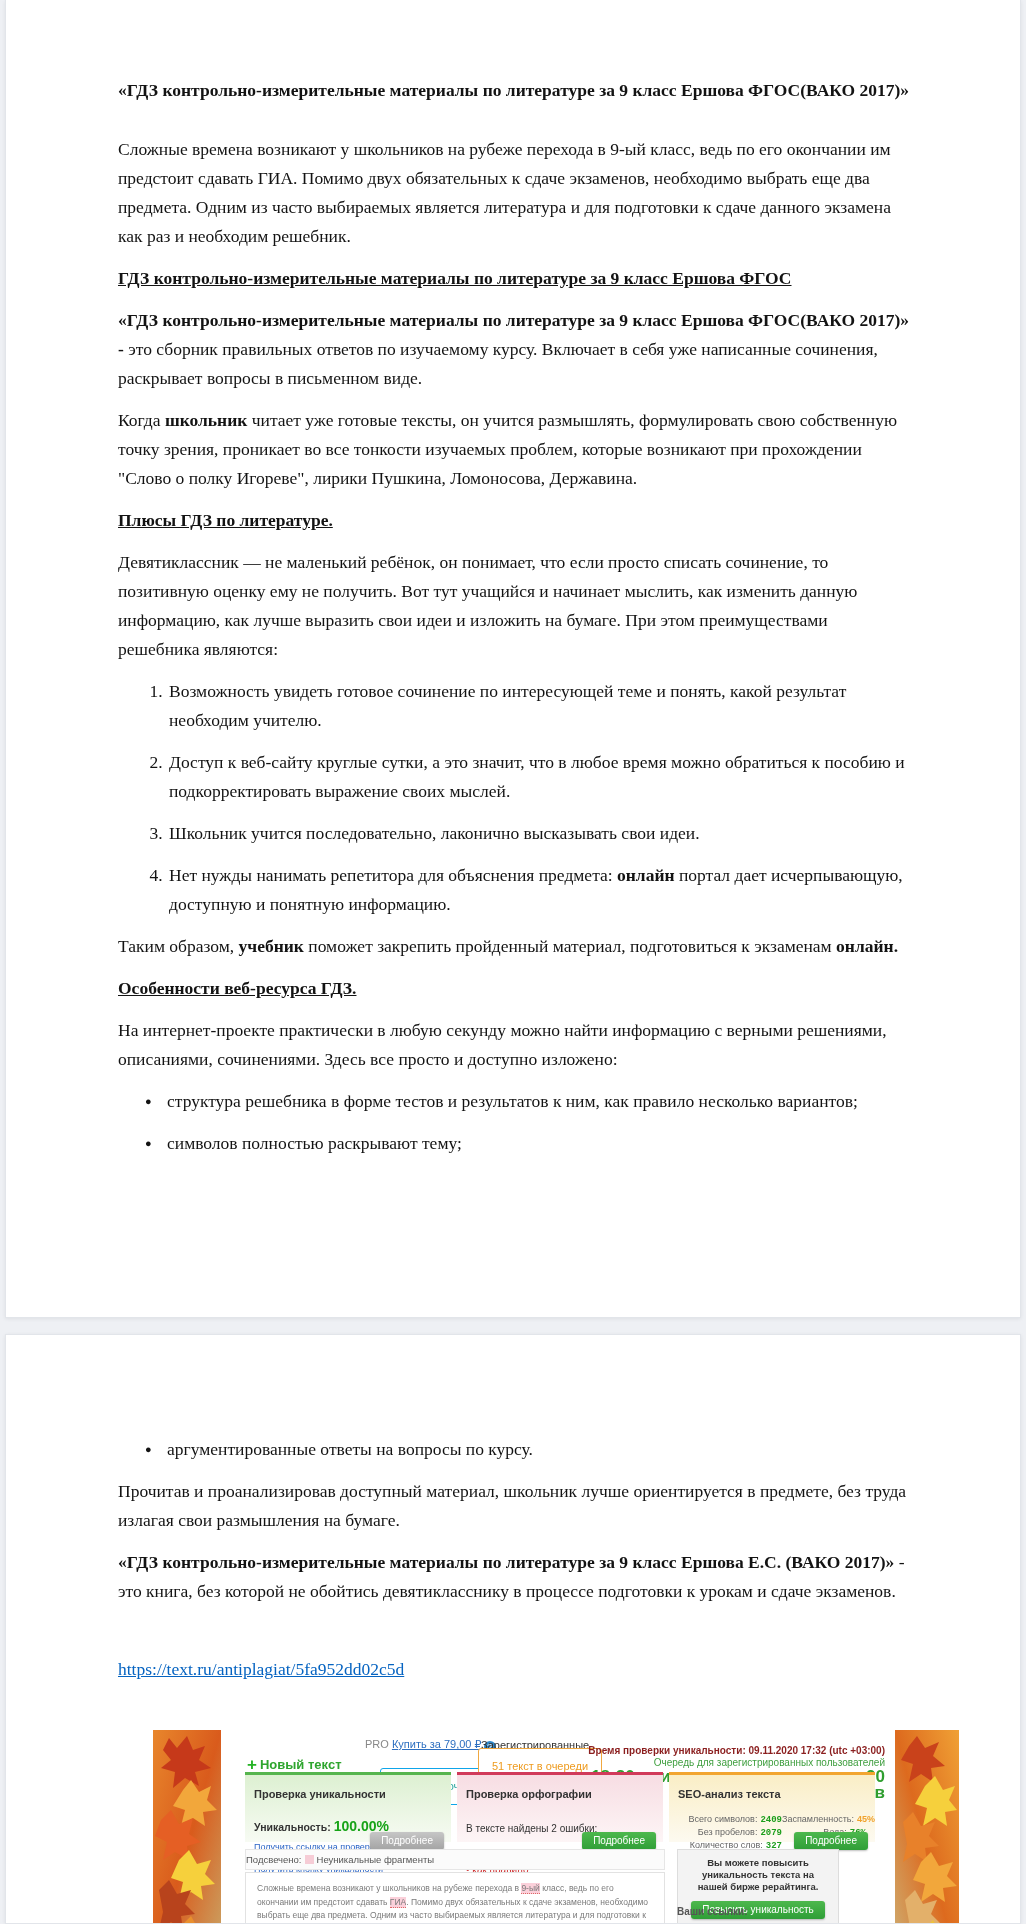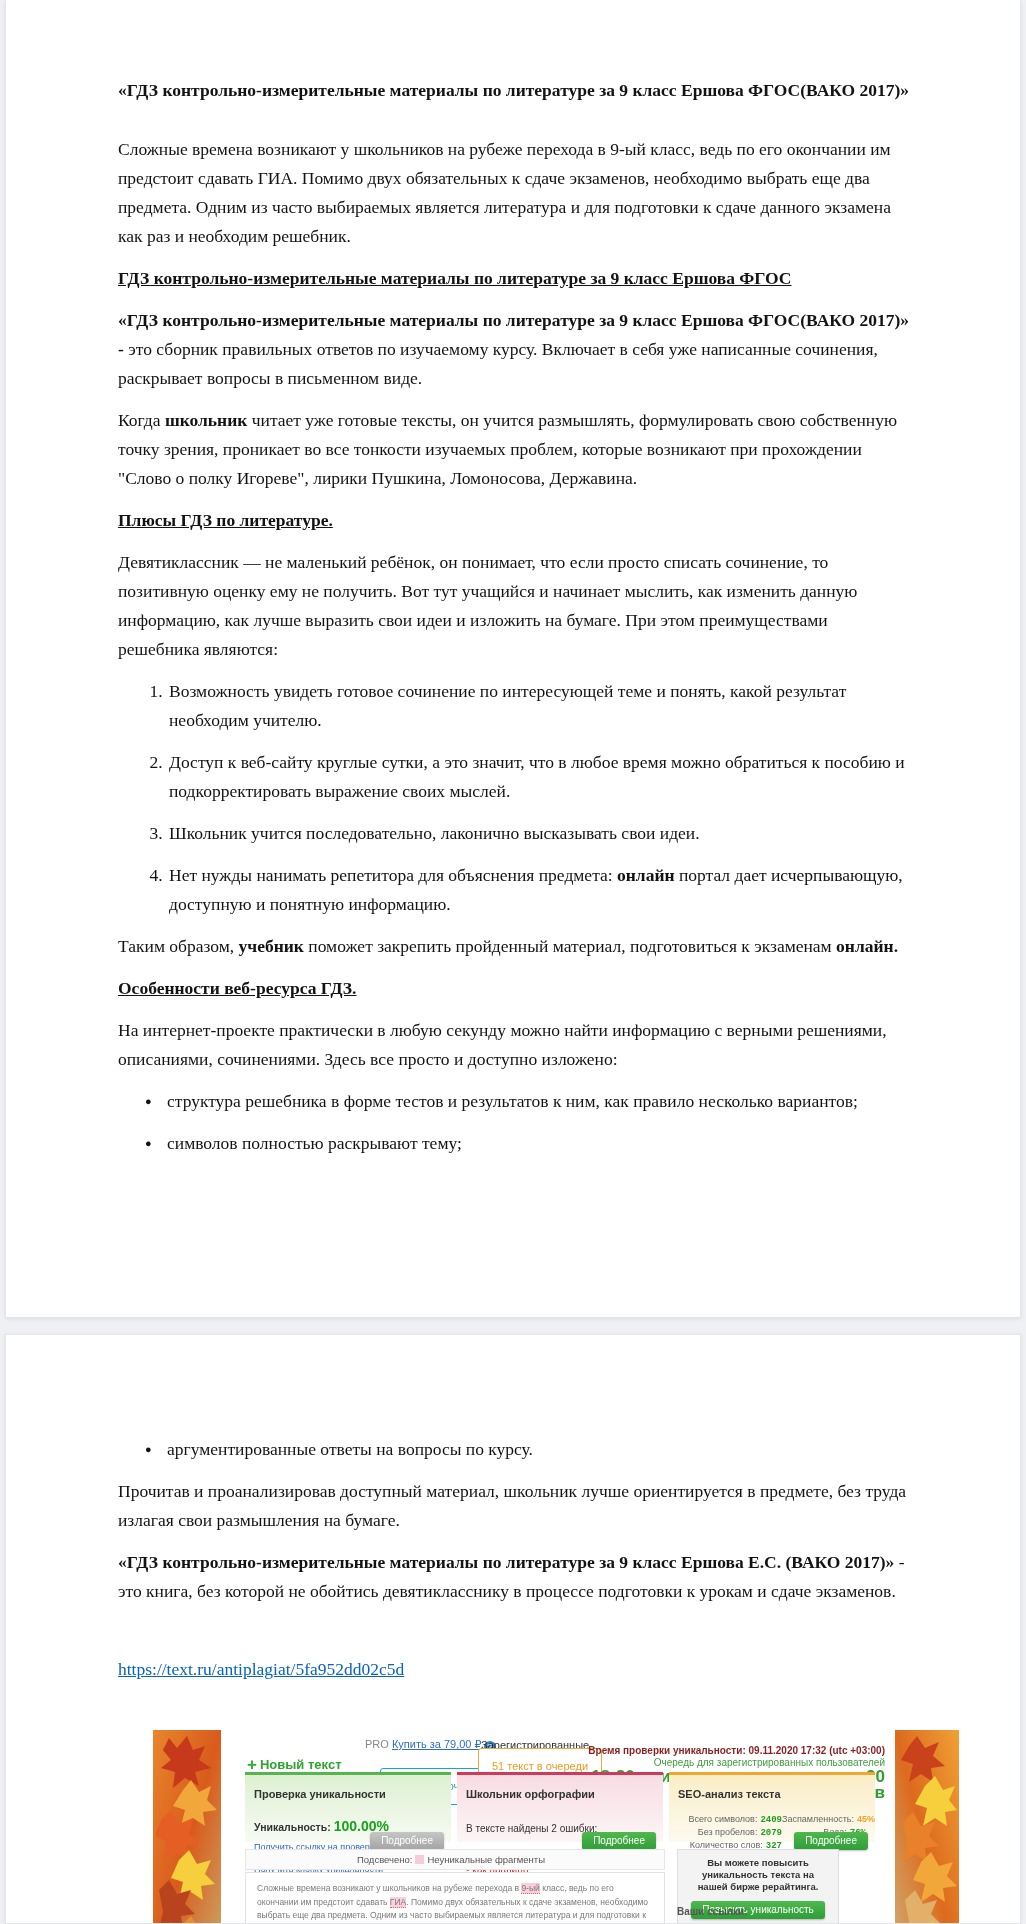--- a/index.html
+++ b/index.html
@@ -75,21 +75,21 @@
   .seo-v{font-weight:bold;margin-left:3px;}
   .v-green{color:#1d9e1d;font-family:Liberation Mono, monospace;}
   .v-orange{color:#f0a22c;}
   .btn{position:absolute;right:7px;bottom:-8px;font-size:10px;line-height:10px;color:#fff;
     padding:4px 11px;border-radius:3px;box-shadow:0 1px 2px rgba(0,0,0,.25);white-space:nowrap;cursor:pointer;}
   .btn-gray{background:linear-gradient(#c6c6c6,#a3a3a3);}
   .btn-green{background:linear-gradient(#4db84d,#2f9e37);}
 
   .hlbar{position:absolute;left:0;top:120px;width:420px;height:21px;box-sizing:border-box;
     background:#fbfbfb;border:1px solid #e6e6e6;font-size:9.5px;color:#555;
-    line-height:19px;text-align:center;padding-right:8px;white-space:nowrap;}
+    line-height:19px;text-align:left;padding-right:8px;white-space:nowrap;}
   .swatch{display:inline-block;width:9px;height:9px;background:#f6ccd6;vertical-align:-1px;margin:0 3px;}
   .snippet{position:absolute;left:0;top:143px;width:420px;height:97px;box-sizing:border-box;
     background:#fff;border:1px solid #e2e2e2;padding:9px 11px;
     font-size:8.5px;line-height:13.5px;color:#7a7a7a;}
   .hl{background:#fbd0da;border-bottom:1px dotted #d66;}
   .promo{position:absolute;left:432px;top:120px;width:162px;box-sizing:border-box;
     background:#f3f3f3;border:1px solid #ddd;padding:7px 8px 8px;text-align:center;}
   .promo-txt{font-size:9.5px;line-height:12px;font-weight:bold;color:#333;}
   .promo-btn{display:inline-block;margin-top:5px;position:static;}
   .links-label{position:absolute;left:432px;top:168px;font-size:10px;font-weight:bold;color:#555;}
@@ -172,21 +172,21 @@
           <div class="uniq-line"><span>Уникальность:</span><span class="uniq-val">100.00%</span></div>
           <div class="uniq-links">
             <a href="#">Получить ссылку на проверку</a>
             <a href="#">Зафиксировать уникальность</a>
             <a href="#">Получить кнопку уникальности</a>
           </div>
           <div class="btn btn-gray">Подробнее</div>
         </div>
 
         <div class="panel p-spell">
-          <div class="ptitle">Школьник орфографии</div>
+          <div class="ptitle">Проверка орфографии</div>
           <div class="spell-found">В тексте найдены 2 ошибки:</div>
           <div class="spell-errs">
             <div class="spell-err">онлайн портал</div>
             <div class="spell-err">как правило</div>
           </div>
           <div class="btn btn-green">Подробнее</div>
         </div>
 
         <div class="panel p-seo">
           <div class="ptitle">SEO-анализ текста</div>

